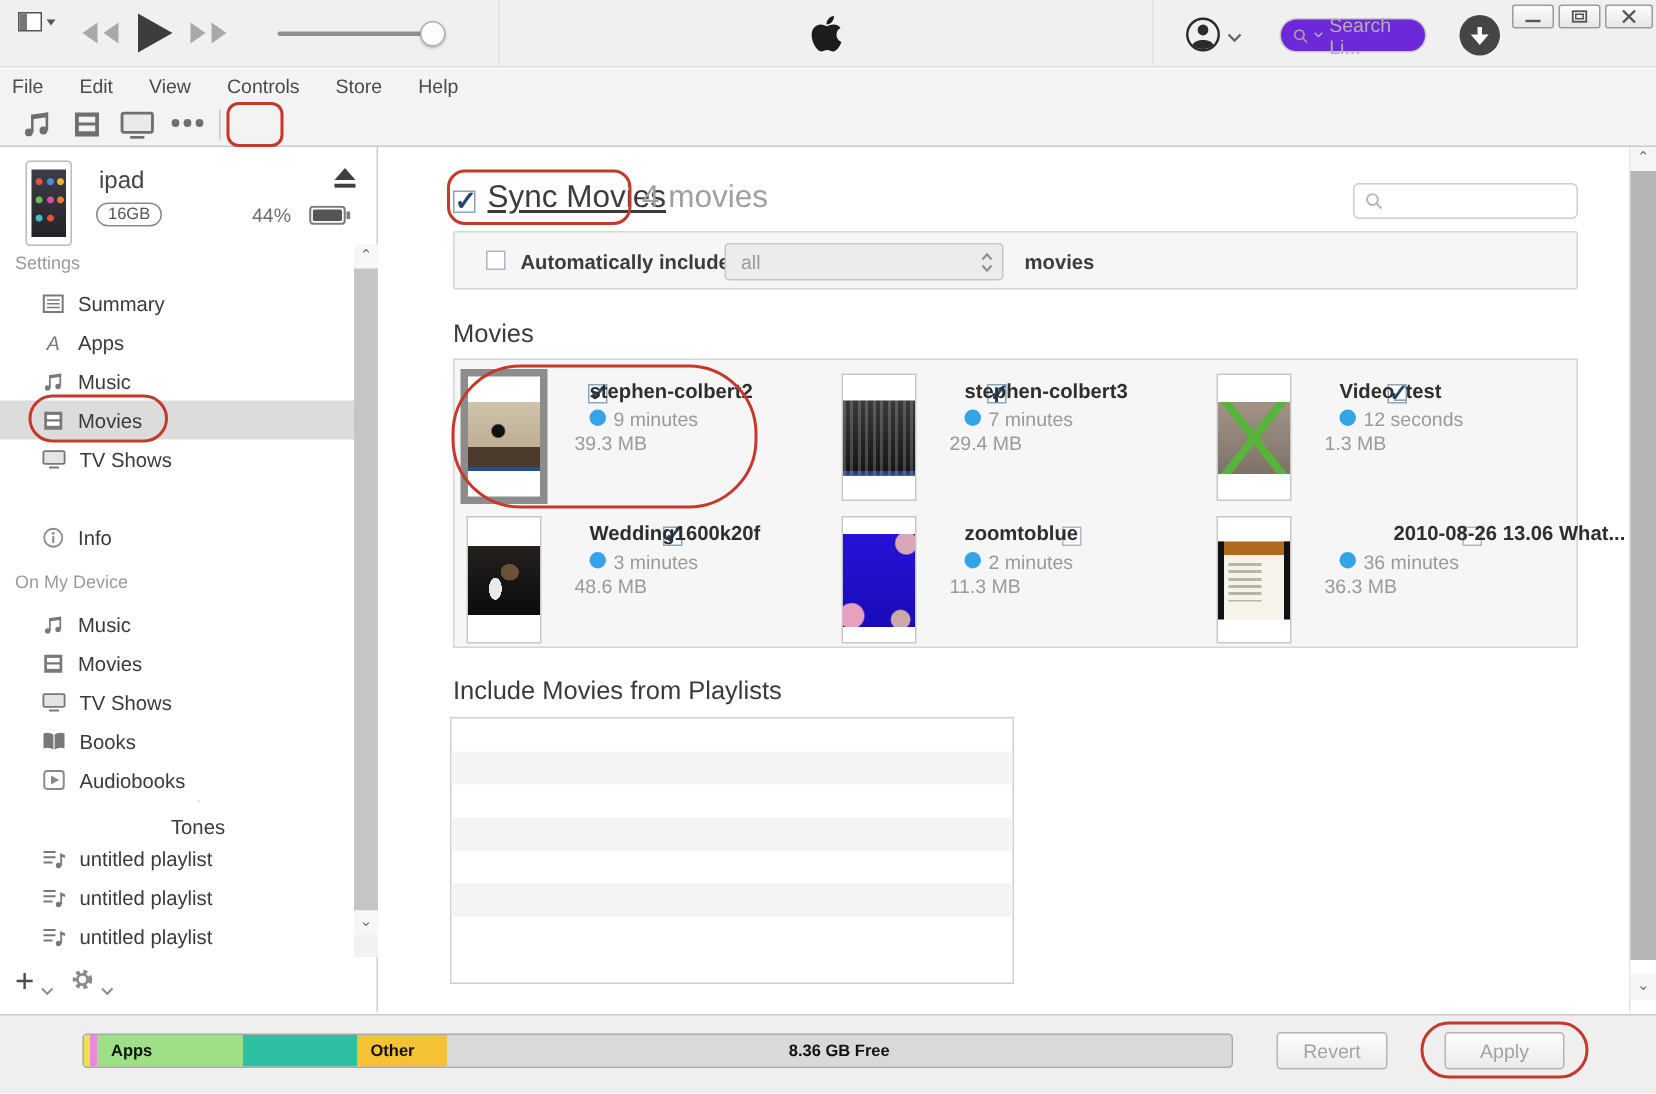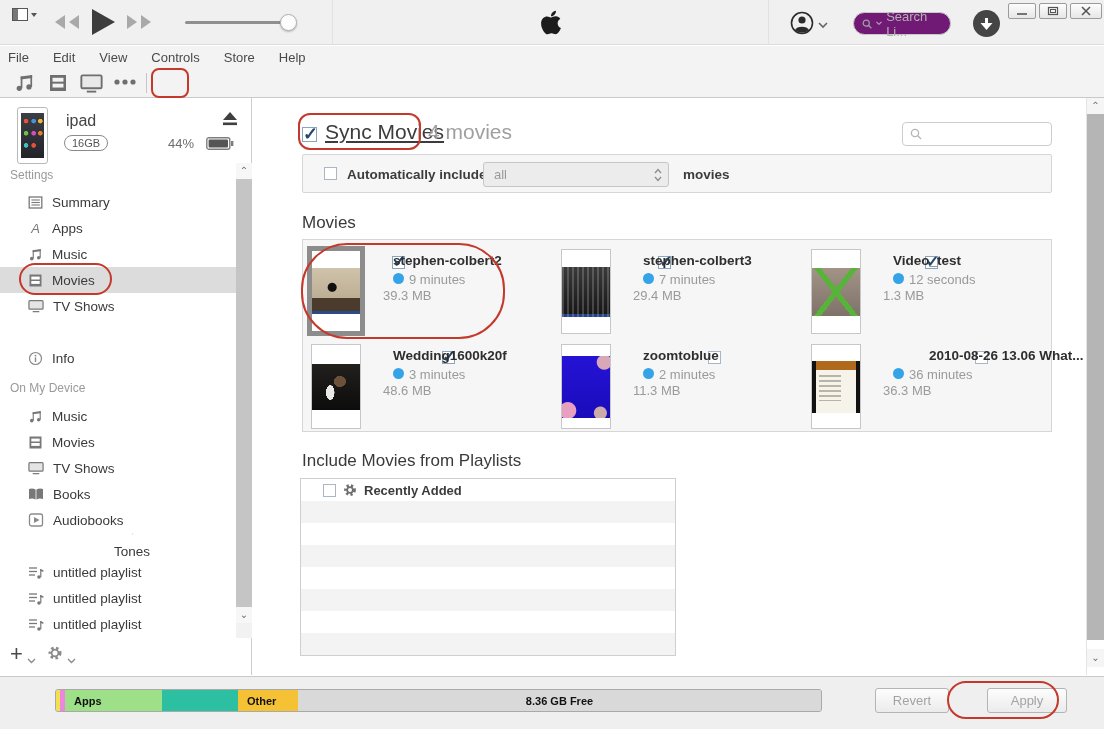--- a/index.html
+++ b/index.html
@@ -6,21 +6,21 @@
   html,body { width:1104px; height:729px; }
   body { font-family:"Liberation Sans", sans-serif; font-size:13px; color:#3c3c3c; background:#fff; position:relative; overflow:hidden; }
   .abs { position:absolute; }
 
   
   .titlebar { left:0; top:0; width:1104px; height:45px; background:#f0f0f0; border-bottom:1px solid #dcdcdc; }
   .tb-sep { top:0; width:1px; height:45px; background:#e2e2e2; }
   .winbtn { top:3px; height:16px; border:1px solid #9b9b9b; border-radius:2px; background:linear-gradient(#fdfdfd,#e6e6e6); display:flex; align-items:center; justify-content:center; }
   .volume-track { height:3px; background:#8f8f8f; border-radius:2px; }
   .volume-knob { width:17px; height:17px; border-radius:50%; background:#fdfdfd; border:1px solid #b0b0b0; box-shadow:0 1px 2px rgba(0,0,0,.25); }
-  .searchbox { display:flex; align-items:center; gap:4px; background:#701a75; border:1px solid #c9c9c9; border-radius:12px; padding:8px 8px; height:23px; color:#b0b0b0; }
+  .searchbox { display:flex; align-items:center; gap:4px; background:#6d28d9; border:1px solid #c9c9c9; border-radius:12px; padding:8px 8px; height:23px; color:#b0b0b0; }
   .dl-circle { width:27px; height:27px; border-radius:50%; background:#454545; display:flex; align-items:center; justify-content:center; }
 
   
   .menubar { left:0; top:46px; width:1104px; height:22px; background:#f3f3f3; display:flex; align-items:center; gap:24px; padding-left:8px; color:#4a4a4a; }
   .toolbar { left:0; top:68px; width:1104px; height:30px; background:#f3f3f3; border-bottom:1px solid #c9c9c9; }
   .tb-icon { display:flex; align-items:center; justify-content:center; }
   .device-tab-bg { left:155px; top:71px; width:30px; height:25px; background:#e2e2e2; border-radius:4px; }
   .ipad-pill { left:528px; top:73px; width:47px; height:21px; background:#e3e3e3; border-radius:3px; color:#8e8e8e; display:flex; align-items:center; justify-content:center; font-size:13px; }
 
   
@@ -89,21 +89,21 @@
       background: repeating-linear-gradient(#b9b4a8 0 2px, transparent 2px 5px); width:22px; }
 
   
   .pl-row { height:22px; }
   .pl-row:nth-child(even) { background:#f3f3f3; }
 
   
   .footer { left:0; top:676px; width:1104px; height:53px; background:#efefef; border-top:1px solid #c9c9c9; }
   .capbar { left:55px; top:688px; width:767px; height:23px; border:1px solid #a9a9a9; border-radius:3px; overflow:hidden; display:flex; background:#d9d9d9; }
   .capseg { height:100%; display:flex; align-items:center; font-size:11px; font-weight:bold; color:#111; }
-  .btn { height:25px; background:linear-gradient(#fdfdfd,#ebebeb); border:1px solid #b5b5b5; border-radius:3px; color:#a3a3a3; font-size:13px; display:flex; align-items:center; justify-content:center;margin-left:24px; }
+  .btn { height:25px; background:linear-gradient(#fdfdfd,#ebebeb); border:1px solid #b5b5b5; border-radius:3px; color:#a3a3a3; font-size:13px; display:flex; align-items:center; justify-content:center; }
 
   
   .anno { position:absolute; border:2px solid #c4392b; pointer-events:none; }
 </style>
 </head>
 <body>
 
 <div class="abs titlebar">
   <div class="abs tb-sep" style="left:332px;"></div>
   <div class="abs tb-sep" style="left:768px;"></div>
@@ -520,28 +520,20 @@
     </div>
   <span class="abs cb" style="left:620px; top:251px;"></span>
   <span class="abs tile-name" style="left:676px; top:250px;">2010-08-26 13.06  What...</span>
   <span class="abs dot" style="left:640px; top:270px;"></span>
   <span class="abs gray" style="left:656px; top:269px;">36 minutes</span>
   <span class="abs gray" style="left:630px; top:285px;">36.3 MB</span>
 
   
   <span class="abs sec-title" style="left:49px; top:353px;">Include Movies from Playlists</span>
   <div class="abs" style="left:47px; top:380px; width:376px; height:178px; border:1px solid #cfcfcf; background:#fff;">
-    <div class="pl-row" style="display:flex; align-items:center; gap:6px; padding-left:22px;">
-      <span class="cb"></span>
-      <svg width="16" height="16" viewBox="0 0 18 18">
-          <circle cx="9" cy="9" r="5" fill="none" stroke="#6e6e6e" stroke-width="3.2" stroke-dasharray="2.4 2.4"></circle>
-          <circle cx="9" cy="9" r="3.2" fill="none" stroke="#6e6e6e" stroke-width="2"></circle>
-        </svg>
-      <span class="bold" style="font-size:13px;">Recently Added</span>
-    </div>
     <div class="pl-row"></div>
     <div class="pl-row"></div>
     <div class="pl-row"></div>
     <div class="pl-row"></div>
     <div class="pl-row"></div>
     <div class="pl-row"></div>
     <div class="pl-row"></div>
   </div>
 </div>
 

